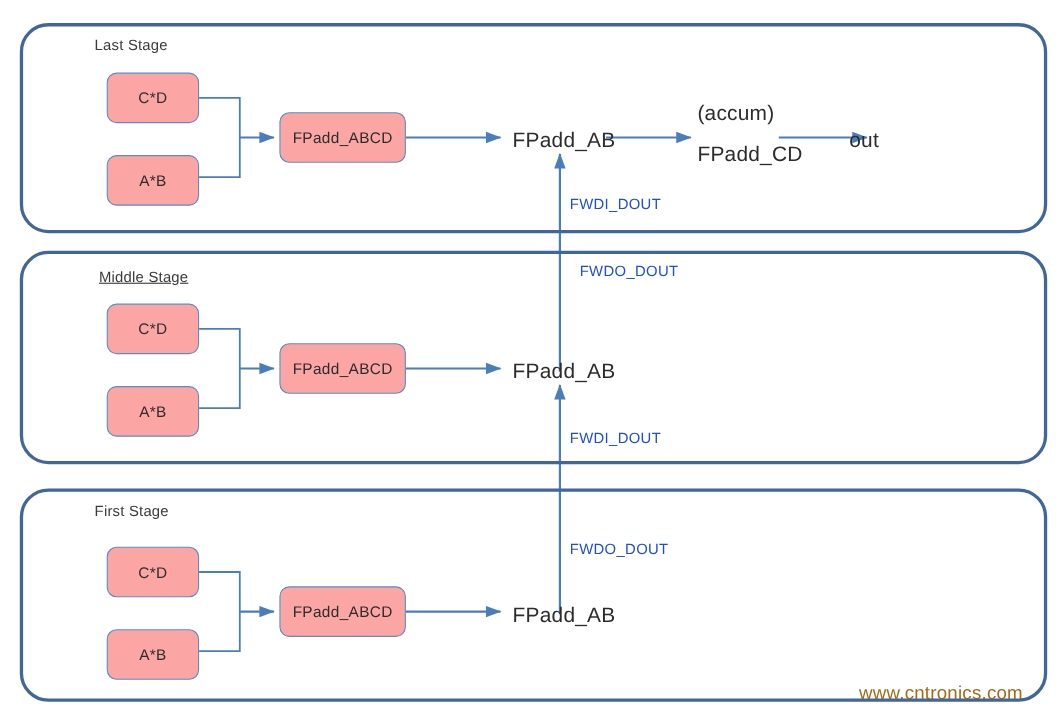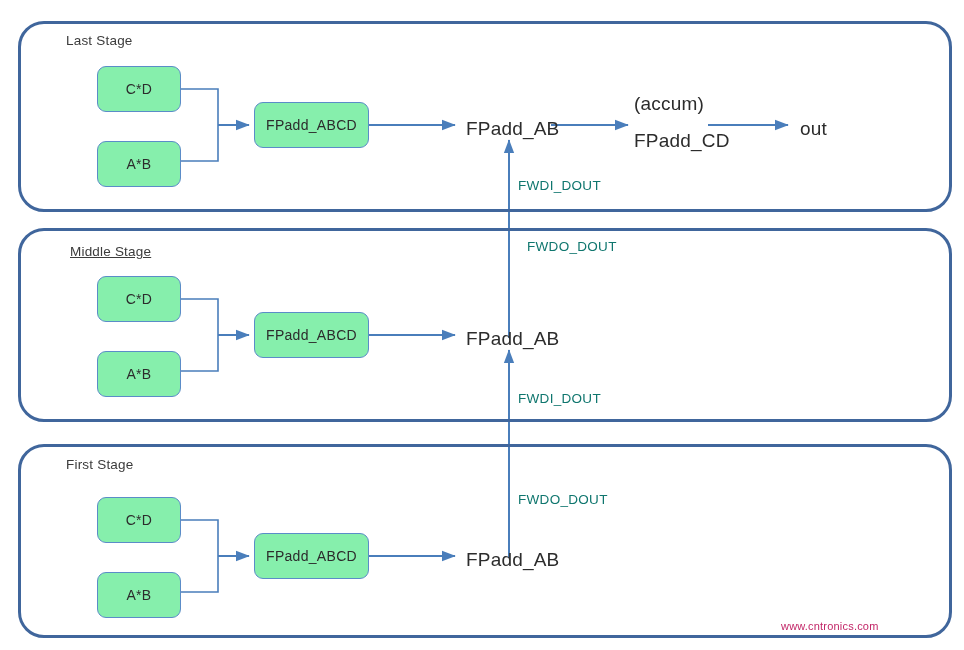--- a/index.html
+++ b/index.html
@@ -30,52 +30,53 @@
     border-radius: 26px;
     background: transparent;
     box-sizing: border-box;
   }
   .stage-title {
     position: absolute;
     font-size: 13.5px;
     color: #3b3b3b;
     white-space: nowrap;
     letter-spacing: 0.2px;
+    margin-left: 20px;
   }
   .node-box {
     position: absolute;
-    background: #86efac;
+    background: #fca5a5;
     border: 1.6px solid #5b8cc8;
     border-radius: 9px;
     box-sizing: border-box;
     display: flex;
     align-items: center;
     justify-content: center;
     font-size: 14px;
     color: #2c2c2c;
     letter-spacing: 0.3px;
   }
   .plain-label {
     position: absolute;
     font-size: 19px;
     color: #2c2c2c;
     white-space: nowrap;
     letter-spacing: 0.2px;
   }
   .wire-label {
     position: absolute;
     font-size: 13.5px;
-    color: #0f766e;
+    color: #1d4ed8;
     white-space: nowrap;
     letter-spacing: 0.3px;
   }
   .watermark {
     position: absolute;
-    font-size: 11px;
-    color: #be185d;
+    font-size: 17px;
+    color: #a16207;
     white-space: nowrap;
     letter-spacing: 0.2px;
     opacity: 0.95;
     text-align: right;
   }
 </style>
 </head>
 <body>
 
 <div id="canvas">
@@ -118,21 +119,21 @@
   <div class="stage-box" style="left:18px; top:21px; width:934px; height:191px;"></div>
   <div class="stage-title" style="left:66px; top:33px;">Last Stage</div>
 
   <div class="node-box" style="left:97px; top:66px; width:84px; height:46px;">C*D</div>
   <div class="node-box" style="left:97px; top:141px; width:84px; height:46px;">A*B</div>
   <div class="node-box" style="left:254px; top:102px; width:115px; height:46px;">FPadd_ABCD</div>
 
   <div class="plain-label" style="left:466px; top:118px;">FPadd_AB</div>
   <div class="plain-label" style="left:634px; top:93px;">(accum)</div>
   <div class="plain-label" style="left:634px; top:118px;margin-top:12px;">FPadd_CD</div>
-  <div class="plain-label" style="left:800px; top:118px;text-align:right;">out</div>
+  <div class="plain-label" style="left:772px; top:118px;text-align:right;">out</div>
 
   <div class="wire-label" style="left:518px; top:178px;">FWDI_DOUT</div>
 
   <div class="stage-box" style="left:18px; top:228px; width:934px; height:194px;"></div>
   <div class="stage-title" style="left:70px; top:244px;text-decoration:underline;">Middle Stage</div>
 
   <div class="node-box" style="left:97px; top:276px; width:84px; height:46px;">C*D</div>
   <div class="node-box" style="left:97px; top:351px; width:84px; height:46px;">A*B</div>
   <div class="node-box" style="left:254px; top:312px; width:115px; height:46px;">FPadd_ABCD</div>
 

